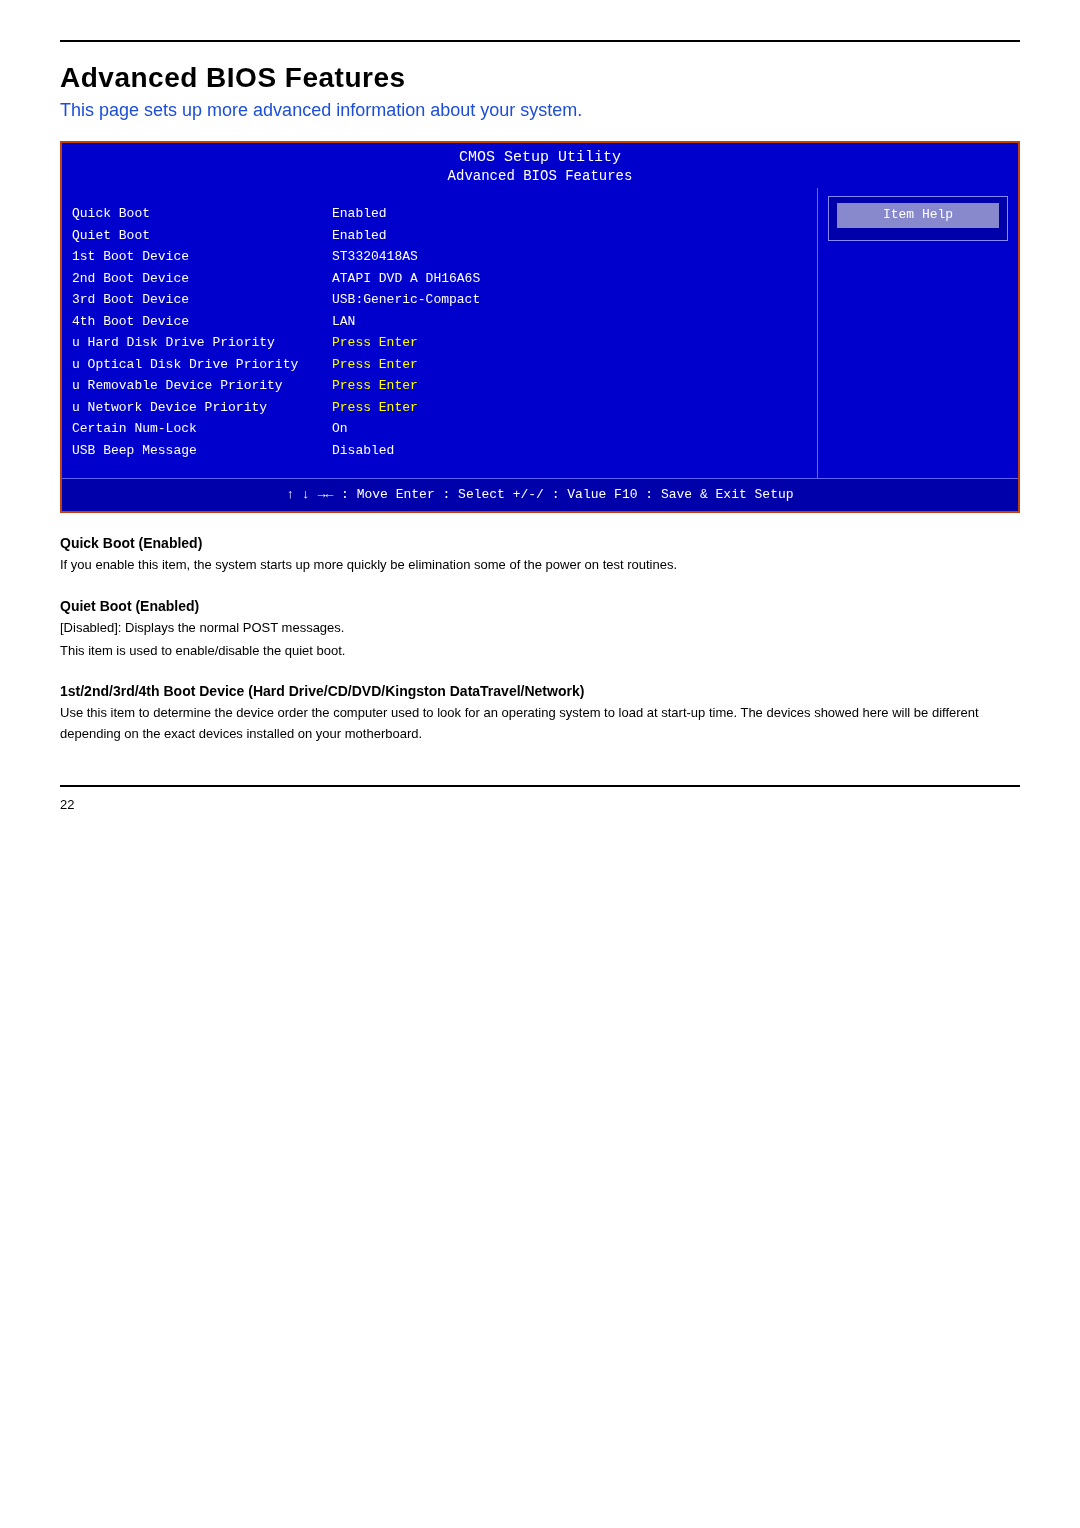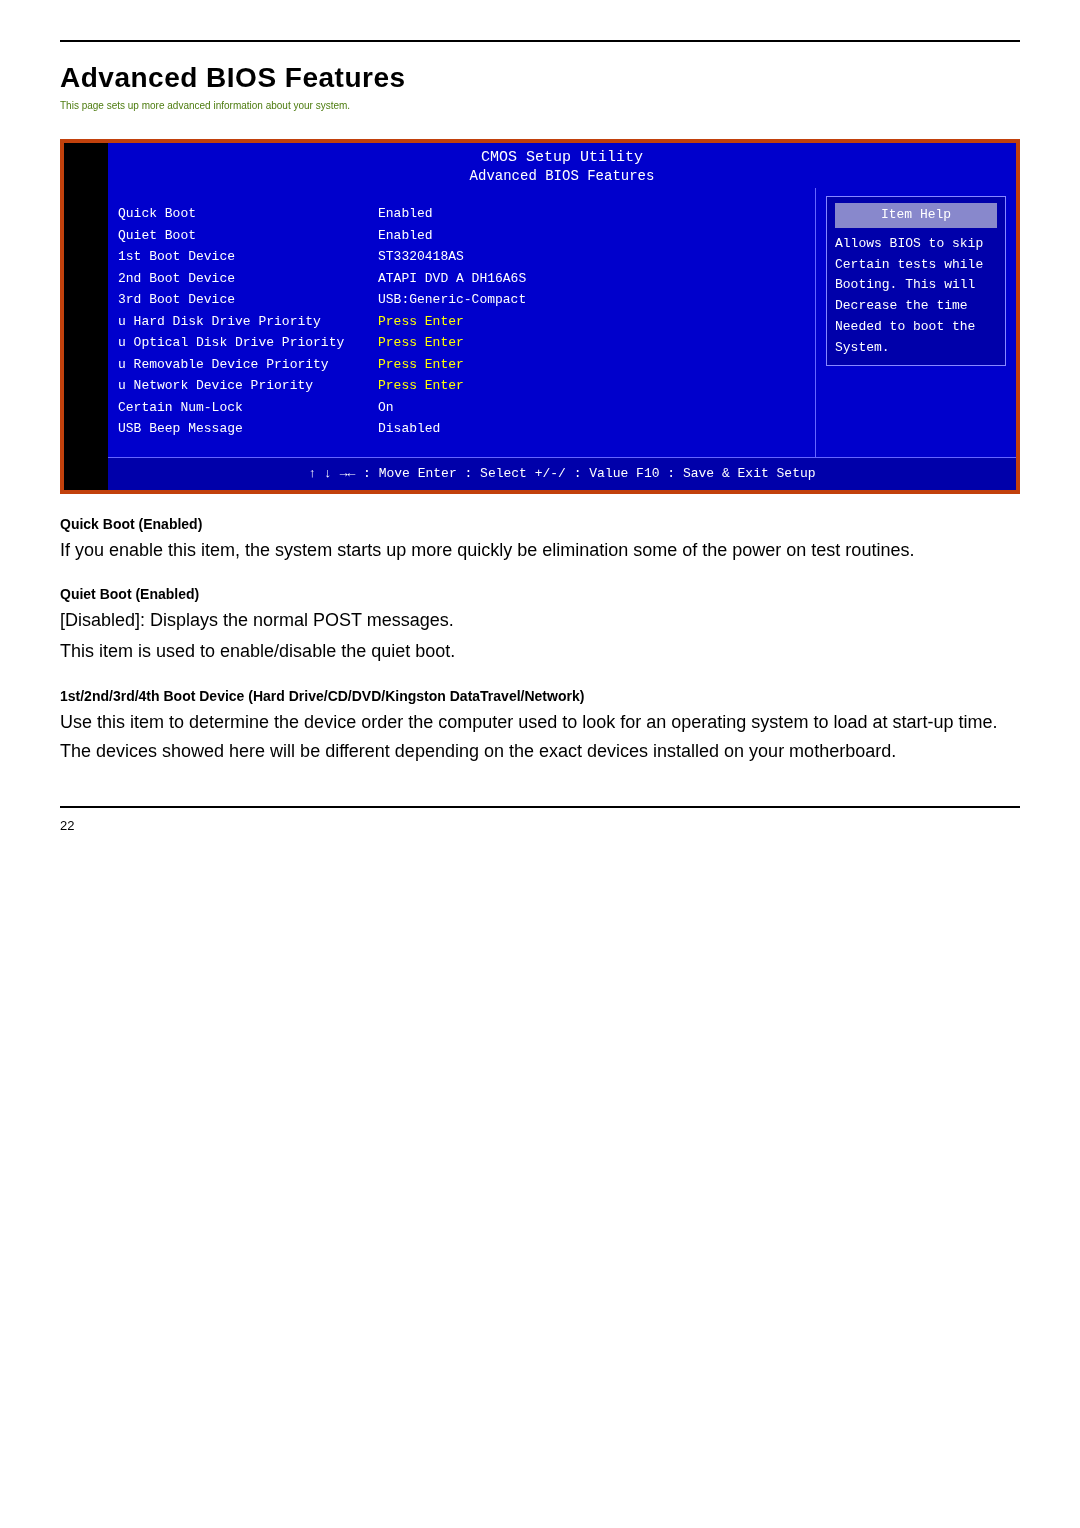--- a/index.html
+++ b/index.html
@@ -15,31 +15,30 @@
       border-top: 2px solid #000;
       margin-bottom: 20px;
     }
     .page-title {
       font-size: 28px;
       font-weight: bold;
       margin-bottom: 6px;
       letter-spacing: 0.5px;
     }
     .page-subtitle {
-      font-size: 10px;
-      color: #4d7c0f;
-      margin-bottom: 28px;
+      font-size: 18px;
+      color: #1d4ed8;
+      margin-bottom: 20px;
     }
     .bios-container {
-      border: 4px solid #c2410c;
-      background: #000000;
+      border: 2px solid #c2410c;
+      background: #14532d;
       color: #fff;
       font-family: 'Courier New', monospace;
       font-size: 14px;
-      padding-left: 44px;
     }
     .bios-header {
       background: #0000cc;
       text-align: center;
       padding: 6px 0 4px 0;
       font-size: 14px;
       color: #fff;
     }
     .bios-header .title-line {
       font-size: 15px;
@@ -102,21 +101,21 @@
       font-size: 13px;
       line-height: 1.7;
     }
     .section-heading {
       font-size: 14px;
       font-weight: bold;
       margin-top: 22px;
       margin-bottom: 4px;
     }
     .section-text {
-      font-size: 18px;
+      font-size: 13px;
       line-height: 1.6;
       margin-bottom: 2px;
     }
     .bottom-rule {
       border-bottom: 2px solid #000;
       margin-top: 40px;
       margin-bottom: 10px;
     }
     .page-num {
       font-size: 13px;
@@ -154,20 +153,24 @@
             <span class="label">1st Boot Device</span>
             <span class="value">ST3320418AS</span>
           </div>
           <div class="bios-row">
             <span class="label">2nd Boot Device</span>
             <span class="value">ATAPI DVD A DH16A6S</span>
           </div>
           <div class="bios-row">
             <span class="label">3rd Boot Device</span>
             <span class="value">USB:Generic-Compact</span>
+          </div>
+          <div class="bios-row">
+            <span class="label">4th Boot Device</span>
+            <span class="value">LAN</span>
           </div>
           <div class="bios-row">
             <span class="label">u  Hard Disk Drive Priority</span>
             <span class="value press-enter">Press Enter</span>
           </div>
           <div class="bios-row">
             <span class="label">u  Optical Disk Drive Priority</span>
             <span class="value press-enter">Press Enter</span>
           </div>
           <div class="bios-row">
@@ -185,21 +188,20 @@
           <div class="bios-row">
             <span class="label">USB Beep Message</span>
             <span class="value">Disabled</span>
           </div>
         </div>
       <div class="spacer"></div>
     </div>
     <div class="bios-help">
       <div class="help-box">
         <div class="help-title">Item Help</div>
-        <div>Allows BIOS to skip Certain tests while Booting. This will Decrease the time Needed to boot the System.</div>
       </div>
     </div>
   </div>
   <div class="bios-footer">
     <div id="footer-lines">
         <div>↑ ↓ →← : Move   Enter : Select   +/-/ : Value   F10 : Save &amp; Exit Setup</div>
       </div>
   </div>
 </div>
 

